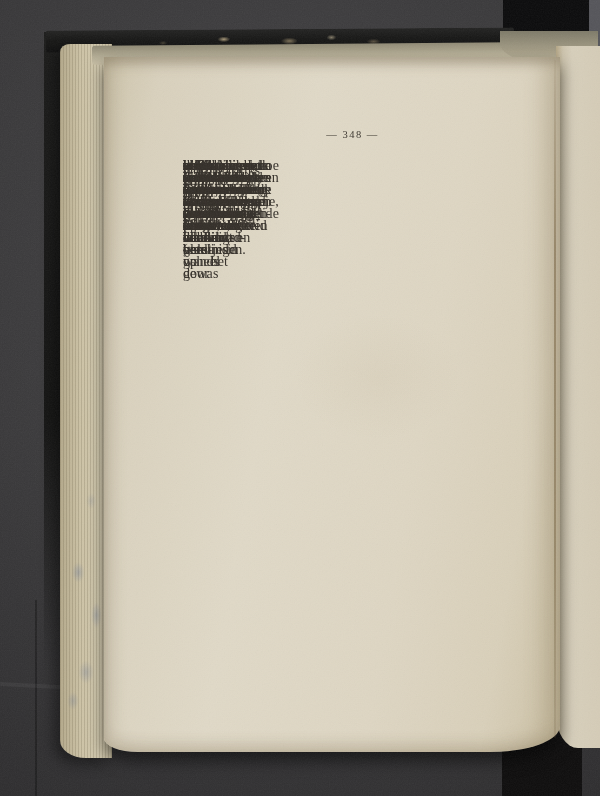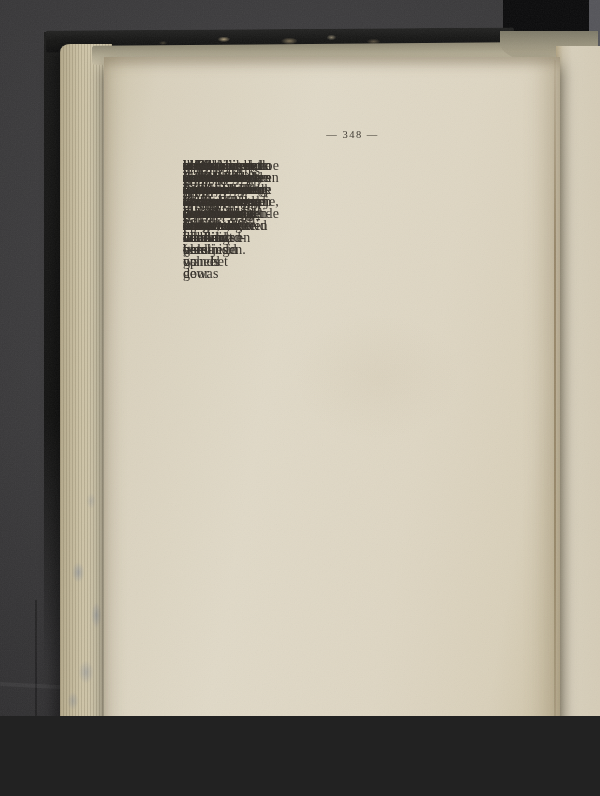--- a/index.html
+++ b/index.html
@@ -1,16 +1,16 @@
 <!DOCTYPE html>
 <html><head>
 <meta charset="utf-8">
 <style>
   html,body{margin:0;padding:0;background:#222;}
-  #stage{position:relative;width:600px;height:716px;overflow:hidden;
+  #stage{position:relative;width:600px;height:796px;overflow:hidden;
          font-family:"Liberation Serif", serif;}
   #stage *{position:absolute;box-sizing:border-box;}
 
   .bg{left:0;top:0;width:600px;height:796px;
       background:
         radial-gradient(130% 110% at 50% 42%, rgba(255,255,255,0.05), rgba(0,0,0,0.28)),
         linear-gradient(180deg,#3d3c3e 0%,#3a393b 55%,#343335 100%);}
   .bg-seam-left{left:35px;top:600px;width:2px;height:196px;background:rgba(0,0,0,.30);}
   .bg-step-bottom{left:0;top:688px;width:230px;height:4px;background:rgba(255,255,255,.05);
       transform:rotate(3deg);}

